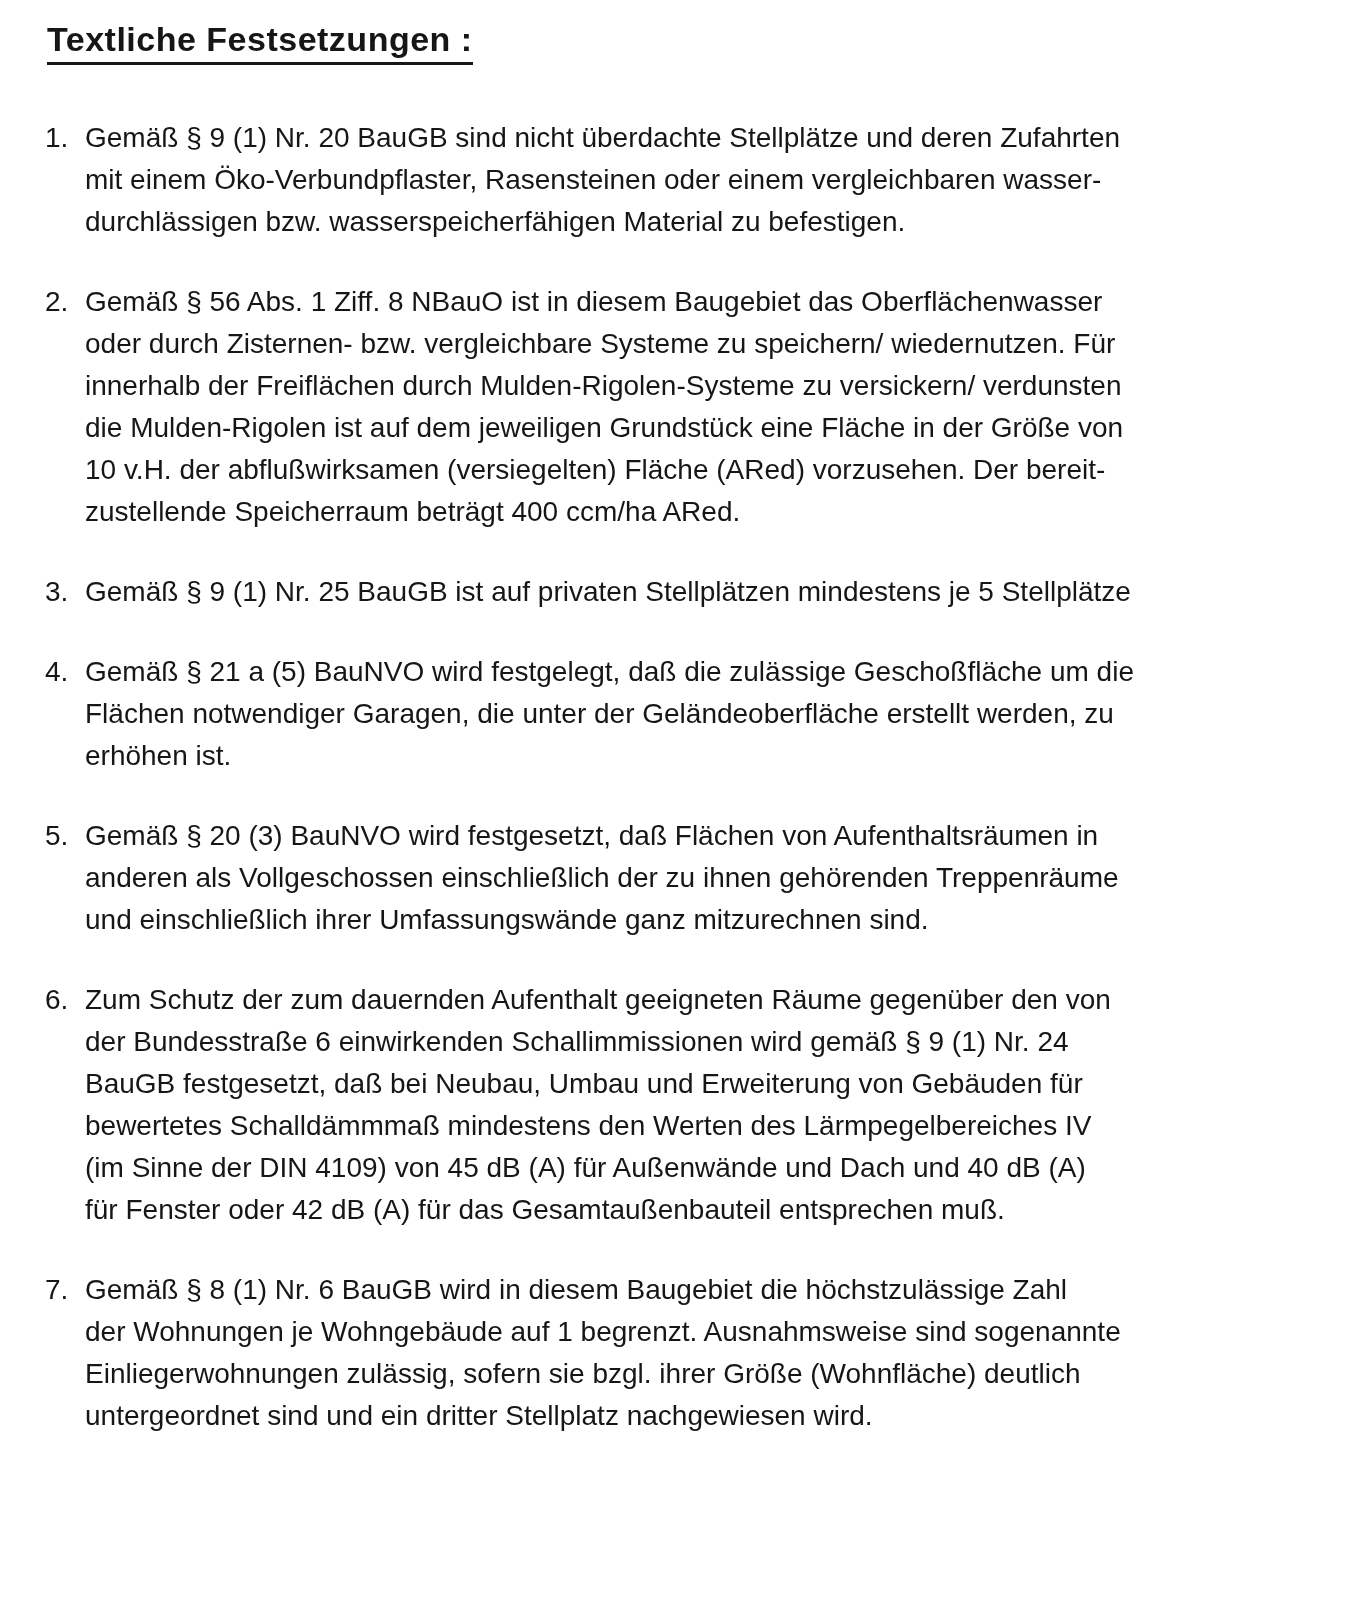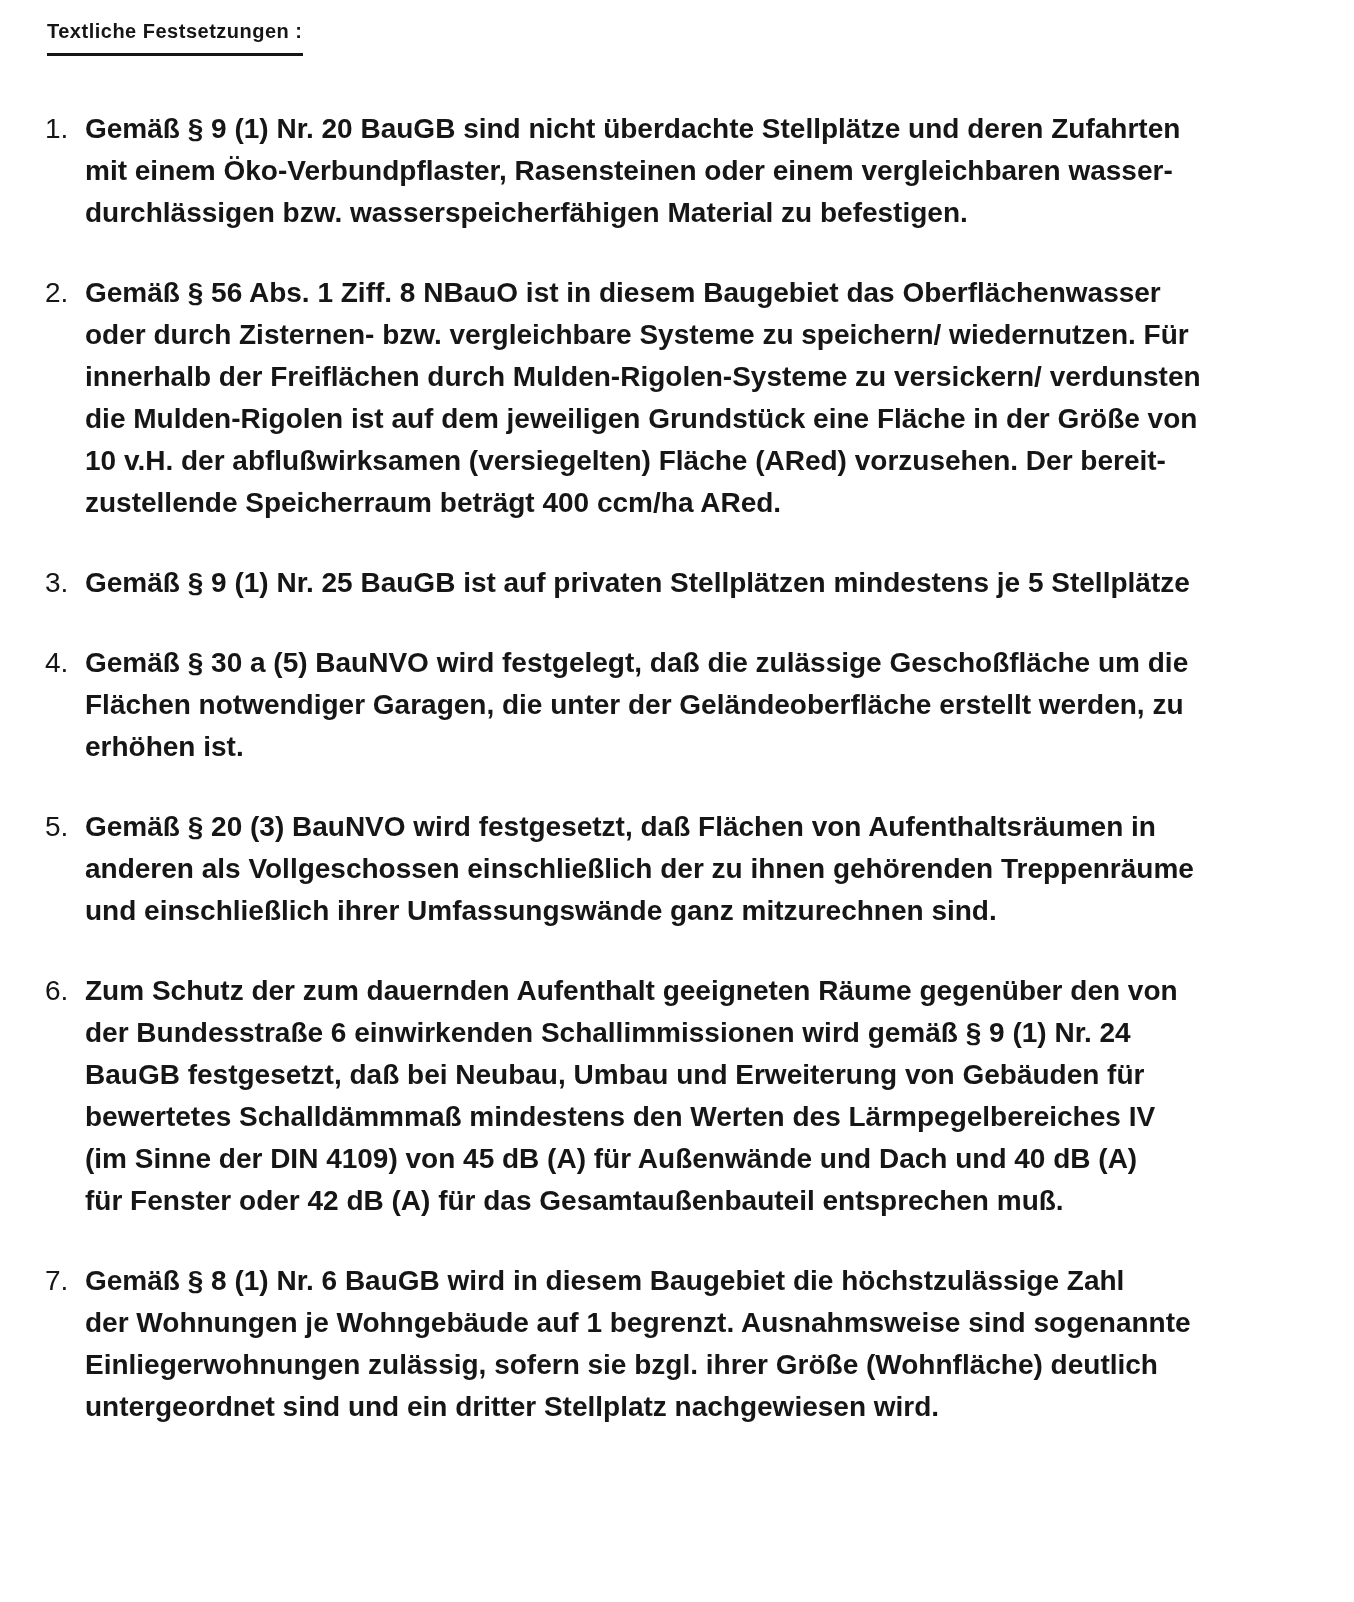--- a/index.html
+++ b/index.html
@@ -11,24 +11,24 @@
     width: 1354px;
     height: 1602px;
     box-sizing: border-box;
     padding: 14px 20px 20px 45px;
     font-family: "Liberation Sans", "DejaVu Sans", sans-serif;
     color: #161616;
     overflow: hidden;
   }
   .doc-title {
     display: inline-block;
-    font-size: 20px;
+    font-size: 34px;
     font-weight: bold;
     margin: 6px 0 0 2px;
-    padding-bottom: 10px;
+    padding-bottom: 3px;
     border-bottom: 3px solid #161616;
     letter-spacing: 0.5px;
     white-space: nowrap;
   }
   .title-wrap {
     margin-bottom: 52px;
   }
   .para {
     display: flex;
     align-items: flex-start;
@@ -38,21 +38,20 @@
   }
   .para .num {
     flex: 0 0 40px;
     white-space: nowrap;
   }
   .para .lines {
     flex: 1 1 auto;
   }
   .para .line {
     white-space: nowrap;
-    font-weight: bold;
   }
 </style>
 </head>
 <body>
 
 <div class="title-wrap">
   <span class="doc-title">Textliche Festsetzungen :</span>
 </div>
 
 <div class="para">
@@ -79,21 +78,21 @@
 <div class="para">
   <span class="num">3.</span>
   <div class="lines">
     <div class="line">Gemäß § 9 (1) Nr. 25 BauGB ist auf privaten Stellplätzen mindestens je 5 Stellplätze</div>
   </div>
 </div>
 
 <div class="para">
   <span class="num">4.</span>
   <div class="lines">
-    <div class="line">Gemäß § 30 a (5) BauNVO wird festgelegt, daß die zulässige Geschoßfläche um die</div>
+    <div class="line">Gemäß § 21 a (5) BauNVO wird festgelegt, daß die zulässige Geschoßfläche um die</div>
     <div class="line">Flächen notwendiger Garagen, die unter der Geländeoberfläche erstellt werden, zu</div>
     <div class="line">erhöhen ist.</div>
   </div>
 </div>
 
 <div class="para">
   <span class="num">5.</span>
   <div class="lines">
     <div class="line">Gemäß § 20 (3) BauNVO wird festgesetzt, daß Flächen von Aufenthaltsräumen in</div>
     <div class="line">anderen als Vollgeschossen einschließlich der zu ihnen gehörenden Treppenräume</div>

